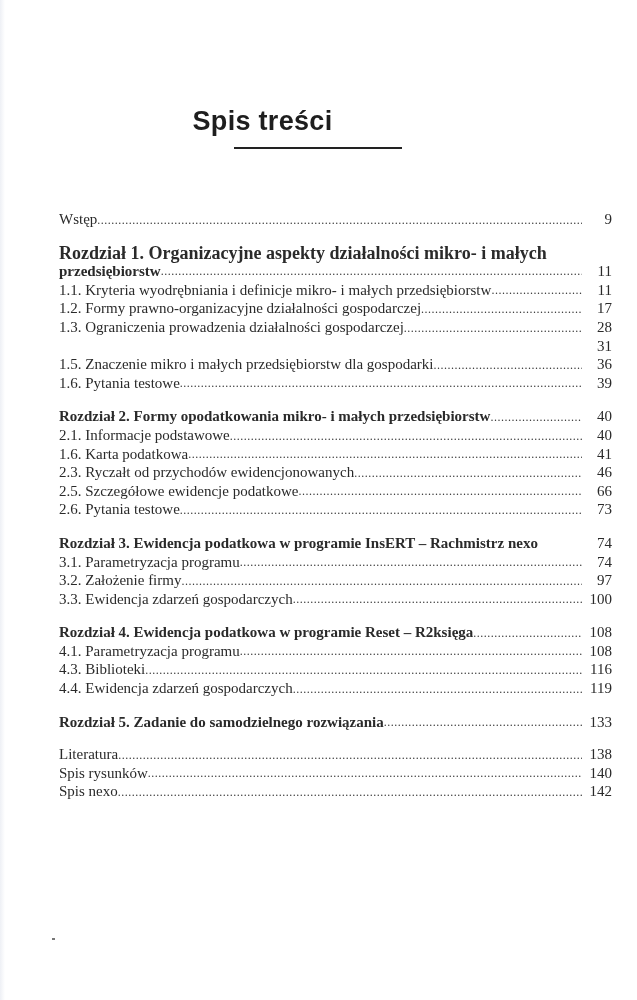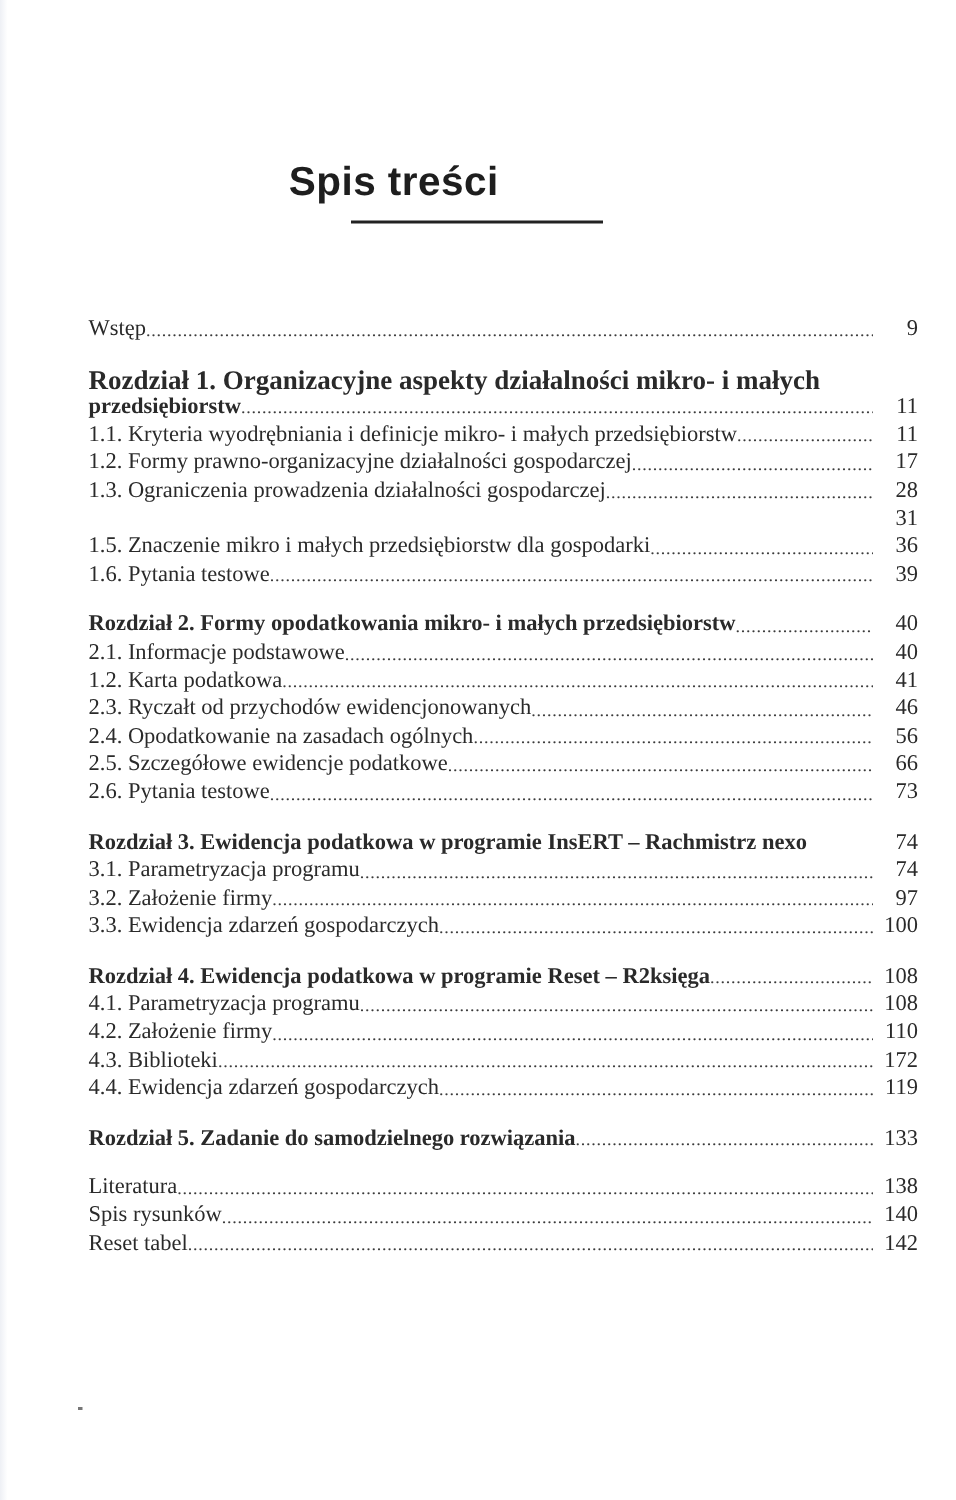--- a/index.html
+++ b/index.html
@@ -166,33 +166,28 @@
       <span class="label bold">Rozdział 2. Formy opodatkowania mikro- i  małych przedsiębiorstw</span>
       <span class="leader"></span>
       <span class="page">40</span>
     </div>
     <div class="entry">
       <span class="label">2.1. Informacje podstawowe</span>
       <span class="leader"></span>
       <span class="page">40</span>
     </div>
     <div class="entry">
-      <span class="label">1.2. Karta podatkowa</span>
+      <span class="label">1.6. Karta podatkowa</span>
       <span class="leader"></span>
       <span class="page">41</span>
     </div>
     <div class="entry">
       <span class="label">2.3. Ryczałt od przychodów ewidencjonowanych</span>
       <span class="leader"></span>
       <span class="page">46</span>
-    </div>
-    <div class="entry">
-      <span class="label">2.4. Opodatkowanie na zasadach ogólnych</span>
-      <span class="leader"></span>
-      <span class="page">56</span>
     </div>
     <div class="entry">
       <span class="label">2.5. Szczegółowe ewidencje podatkowe</span>
       <span class="leader"></span>
       <span class="page">66</span>
     </div>
     <div class="entry">
       <span class="label">2.6. Pytania testowe</span>
       <span class="leader"></span>
       <span class="page">73</span>
@@ -231,28 +226,23 @@
       <span class="label bold">Rozdział 4. Ewidencja podatkowa w programie Reset – R2księga</span>
       <span class="leader"></span>
       <span class="page">108</span>
     </div>
     <div class="entry">
       <span class="label">4.1. Parametryzacja programu</span>
       <span class="leader"></span>
       <span class="page">108</span>
     </div>
     <div class="entry">
-      <span class="label">4.2. Założenie firmy</span>
-      <span class="leader"></span>
-      <span class="page">110</span>
-    </div>
-    <div class="entry">
       <span class="label">4.3. Biblioteki</span>
       <span class="leader"></span>
-      <span class="page">172</span>
+      <span class="page">116</span>
     </div>
     <div class="entry">
       <span class="label">4.4. Ewidencja zdarzeń gospodarczych</span>
       <span class="leader"></span>
       <span class="page">119</span>
     </div>
   </div>
 
   <div class="gap-lg"></div>
 
@@ -271,20 +261,20 @@
       <span class="label">Literatura</span>
       <span class="leader"></span>
       <span class="page">138</span>
     </div>
     <div class="entry">
       <span class="label">Spis rysunków</span>
       <span class="leader"></span>
       <span class="page">140</span>
     </div>
     <div class="entry">
-      <span class="label">Reset tabel</span>
+      <span class="label">Spis nexo</span>
       <span class="leader"></span>
       <span class="page">142</span>
     </div>
   </div>
 </div>
 
 <div class="mark"></div>
 
 </body></html>

